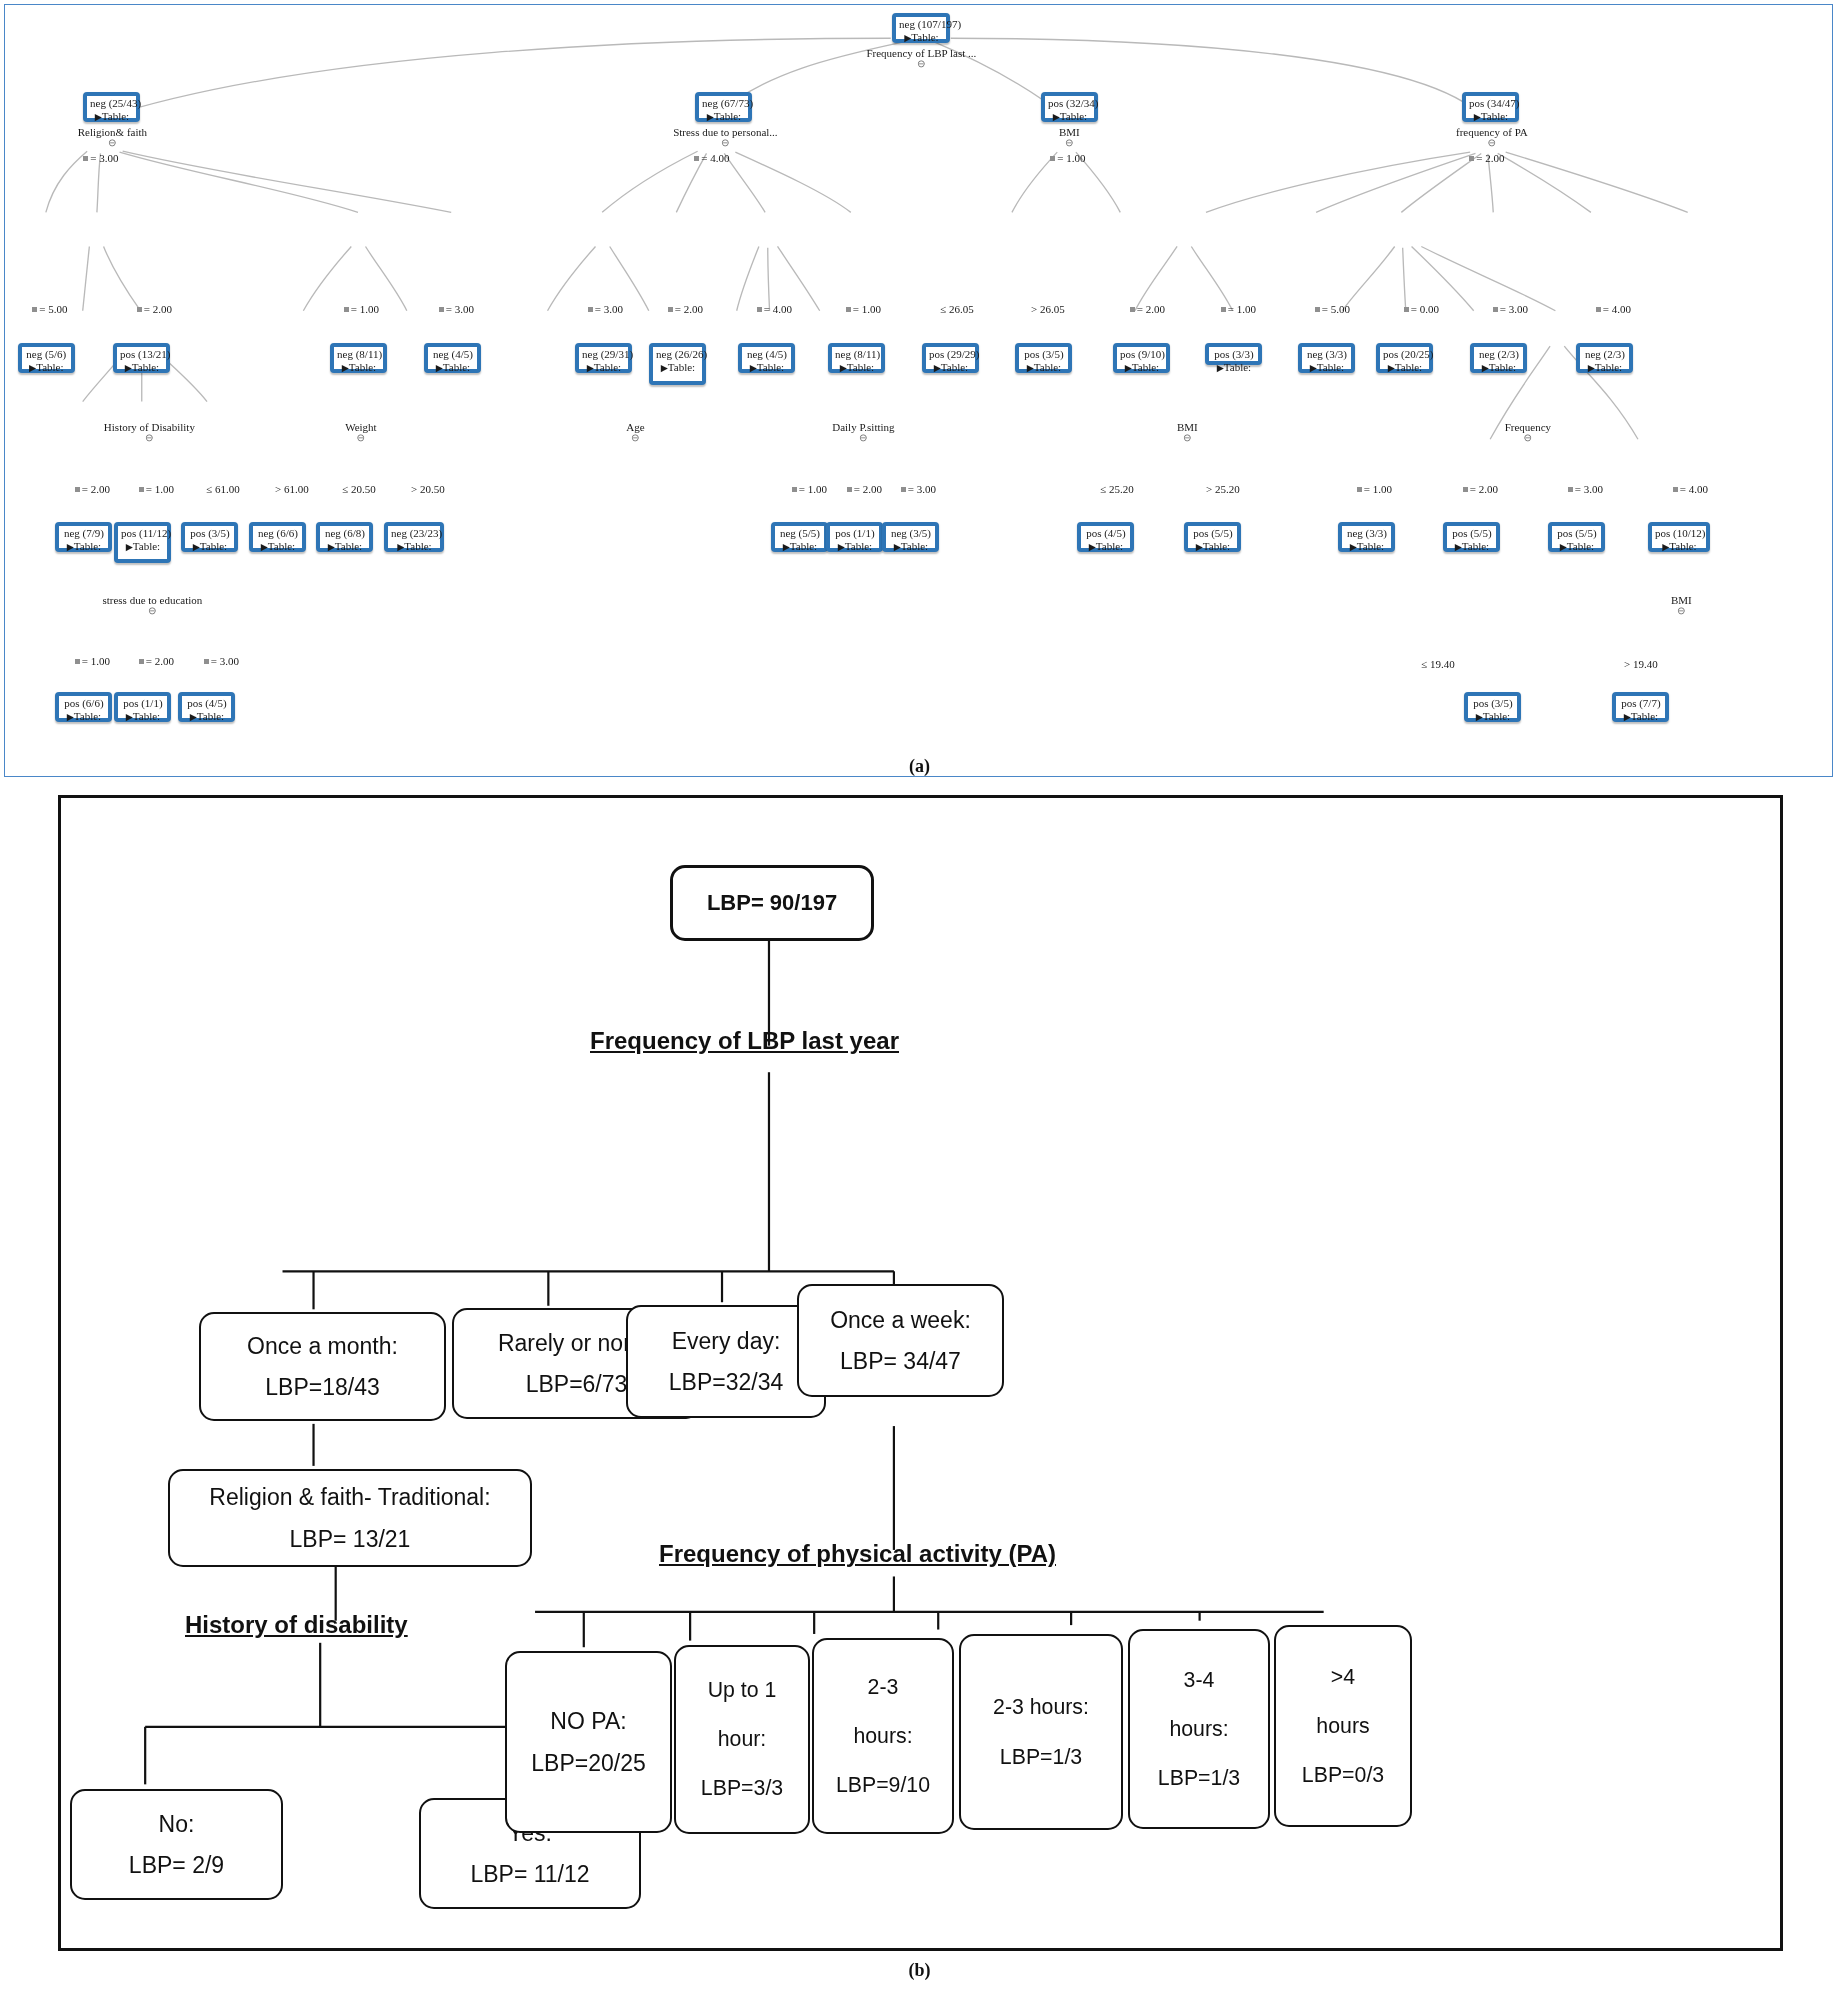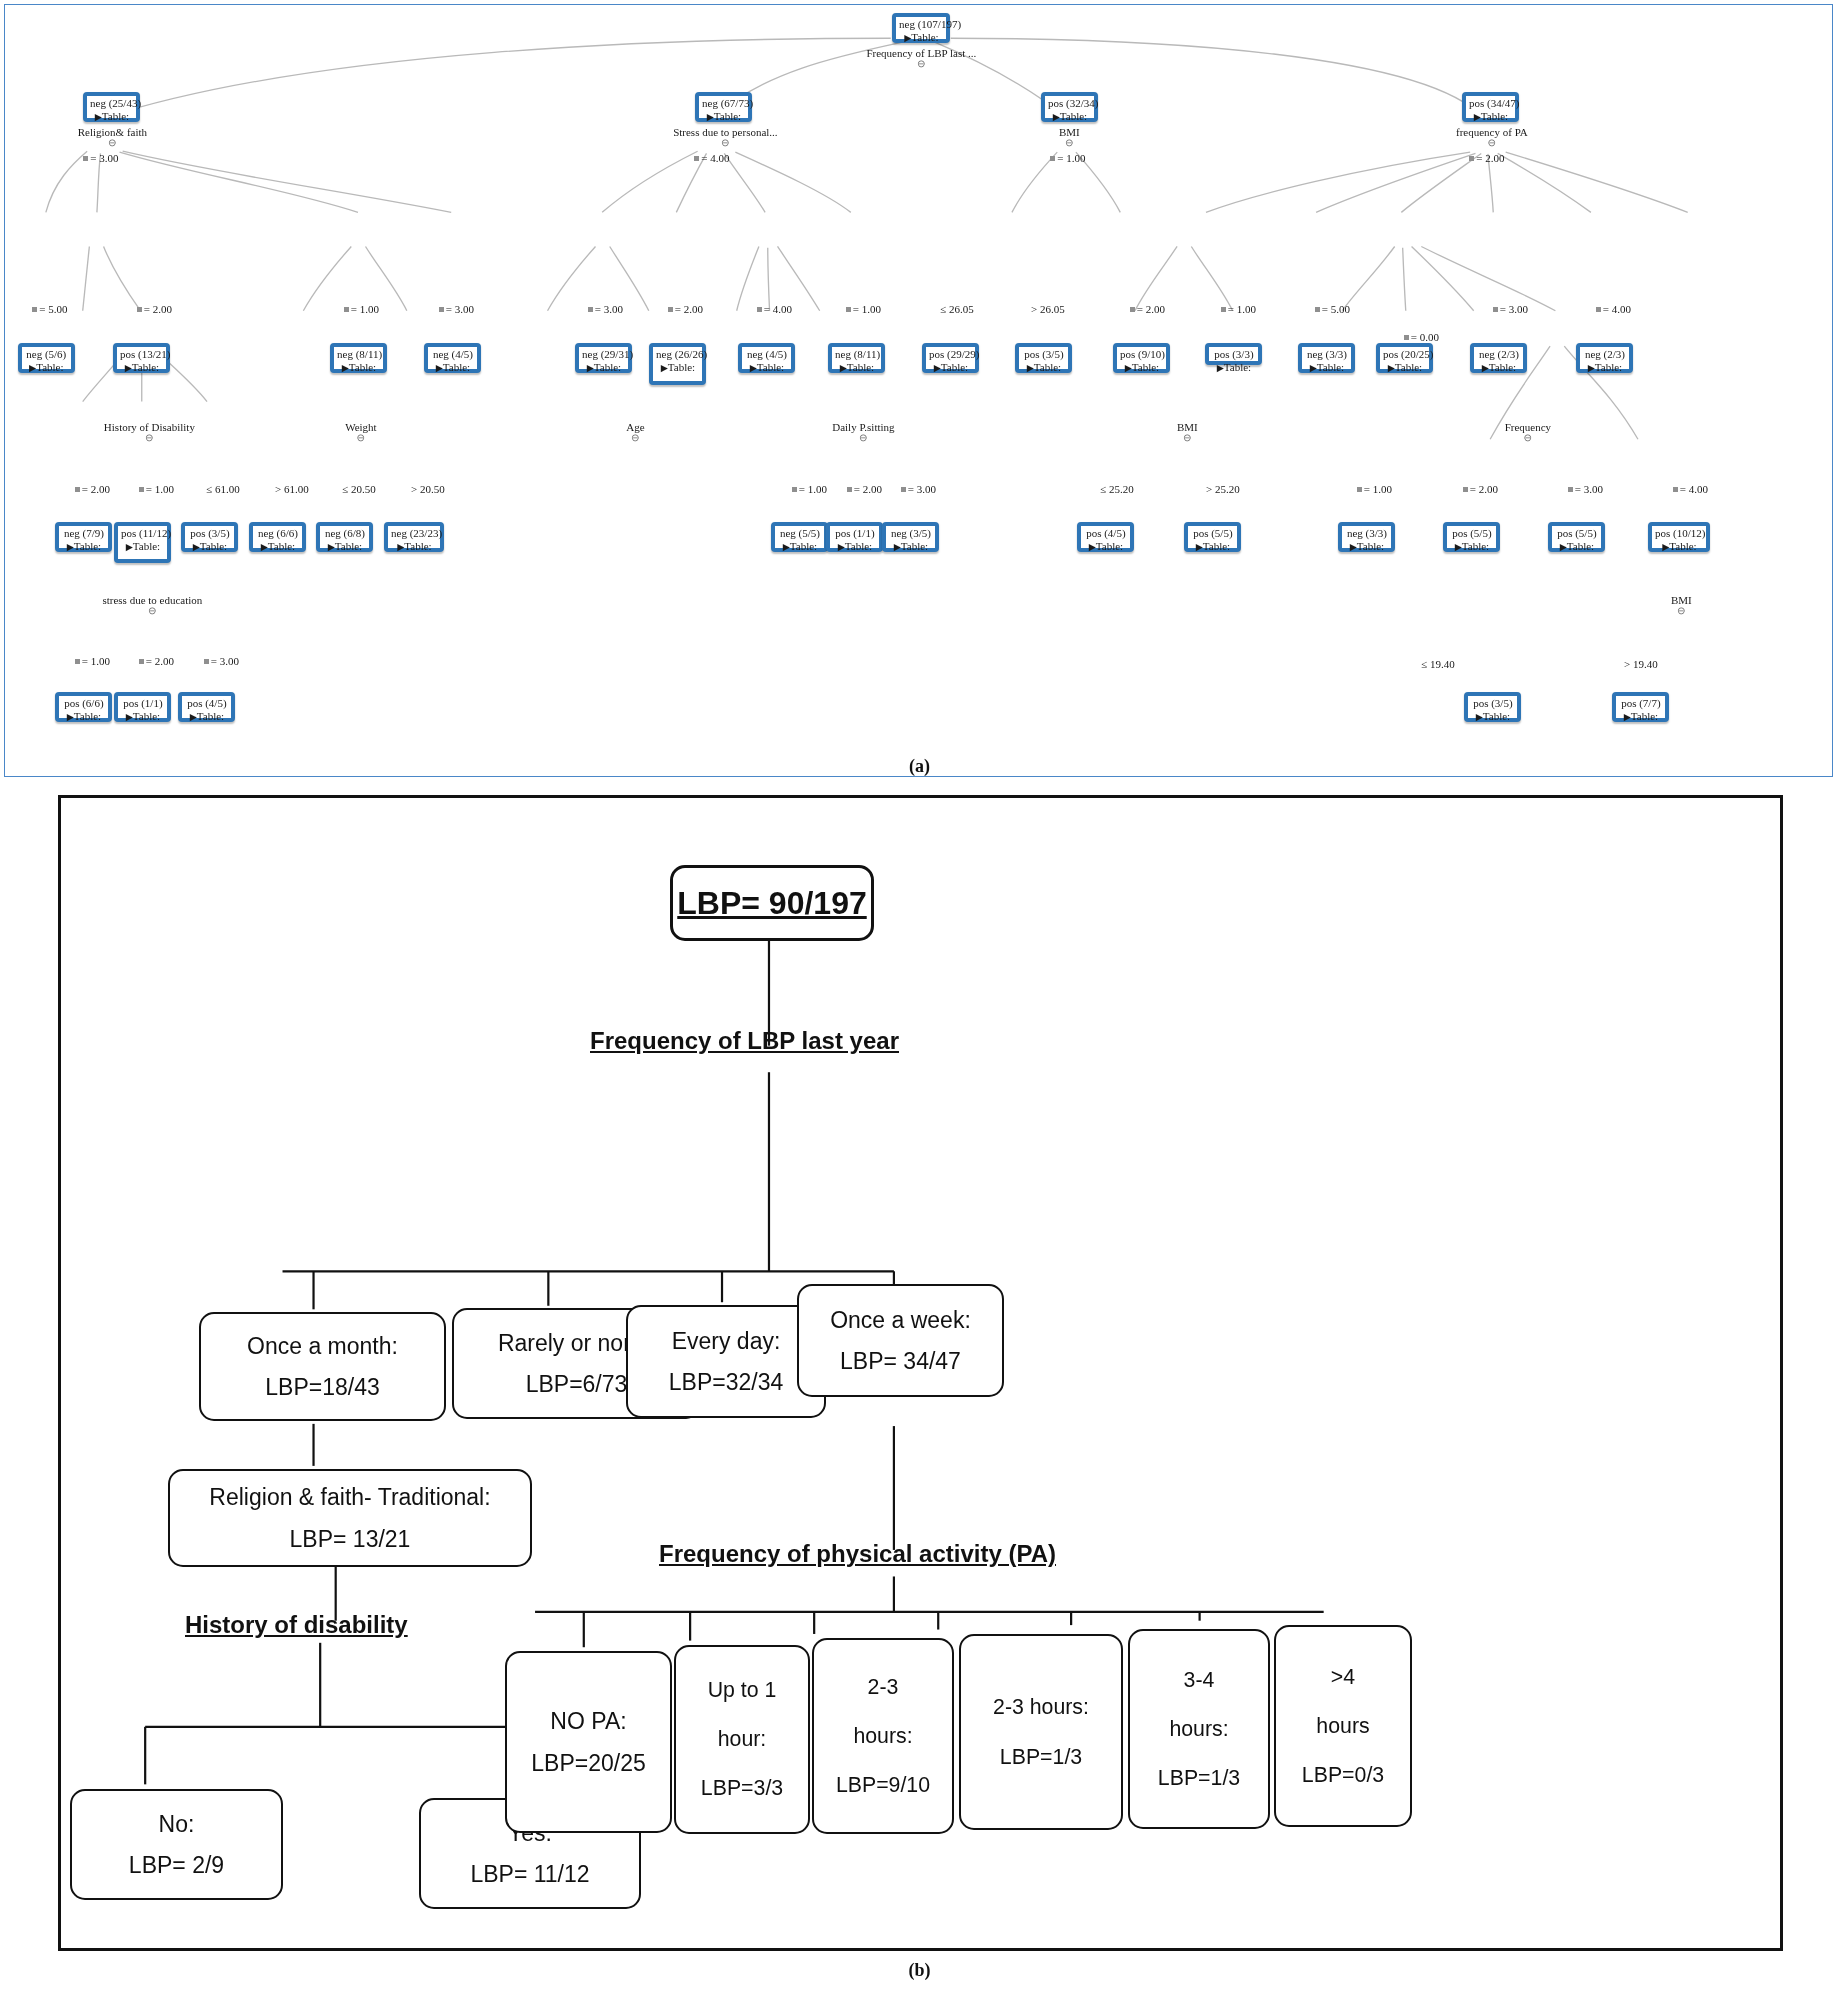--- a/index.html
+++ b/index.html
@@ -34,21 +34,21 @@
   #panel-b{position:absolute;left:58px;top:795px;width:1725px;height:1156px;
            border:3.1px solid #111;background:#fff;box-sizing:border-box;}
   #panel-b-svg{position:absolute;left:0;top:0;width:100%;height:100%;}
 
   .bnode{position:absolute;border:2.7px solid #111;border-radius:15px;background:#fff;
          box-sizing:border-box;display:flex;flex-direction:column;justify-content:center;
          align-items:center;font-family:"Liberation Sans",sans-serif;
          font-size:23px;color:#111;line-height:1.15;text-align:center;}
   .bnode span{display:block;}
   .bnode .l1{margin-bottom:15px;}
-  .bnode.root{font-weight:bold;font-size:32px;border-width:3.6px;text-decoration:underline;}
+  .bnode.root{font-weight:bold;font-size:22px;border-width:3.6px;}
   .bnode.root .l1{margin-bottom:0;}
   .bnode.tight{font-size:21.3px;}
   .bnode.tight .l1{margin-bottom:25px;}
 
   .blabel{position:absolute;font-family:"Liberation Sans",sans-serif;font-weight:bold;
           font-size:24px;color:#111;white-space:nowrap;text-decoration:underline;}
 </style>
 </head>
 <body>
 
@@ -244,21 +244,21 @@
     <div class="cls">pos (3/3)</div>
     <div class="tbl"><span class="tri">▶</span>Table:</div>
   </div>
 
   <div class="edgelabel" style="left:1287px;top:298px;width:80px;"><span class="sq"></span><span>= 5.00</span></div>
   <div class="anode" style="left:1293px;top:338px;width:57px;height:30px;">
     <div class="cls">neg (3/3)</div>
     <div class="tbl"><span class="tri">▶</span>Table:</div>
   </div>
 
-  <div class="edgelabel" style="left:1376px;top:298px;width:80px;margin-top:28px;"><span class="sq"></span><span>= 0.00</span></div>
+  <div class="edgelabel" style="left:1376px;top:298px;width:80px;"><span class="sq"></span><span>= 0.00</span></div>
   <div class="anode" style="left:1371px;top:338px;width:57px;height:30px;">
     <div class="cls">pos (20/25)</div>
     <div class="tbl"><span class="tri">▶</span>Table:</div>
   </div>
   <div class="splitlabel" style="left:1458px;top:416px;width:129px;">
     <span>Frequency</span><span class="minus">⊖</span>
   </div>
 
   <div class="edgelabel" style="left:1465px;top:298px;width:80px;"><span class="sq"></span><span>= 3.00</span></div>
   <div class="anode" style="left:1465px;top:338px;width:57px;height:30px;">

